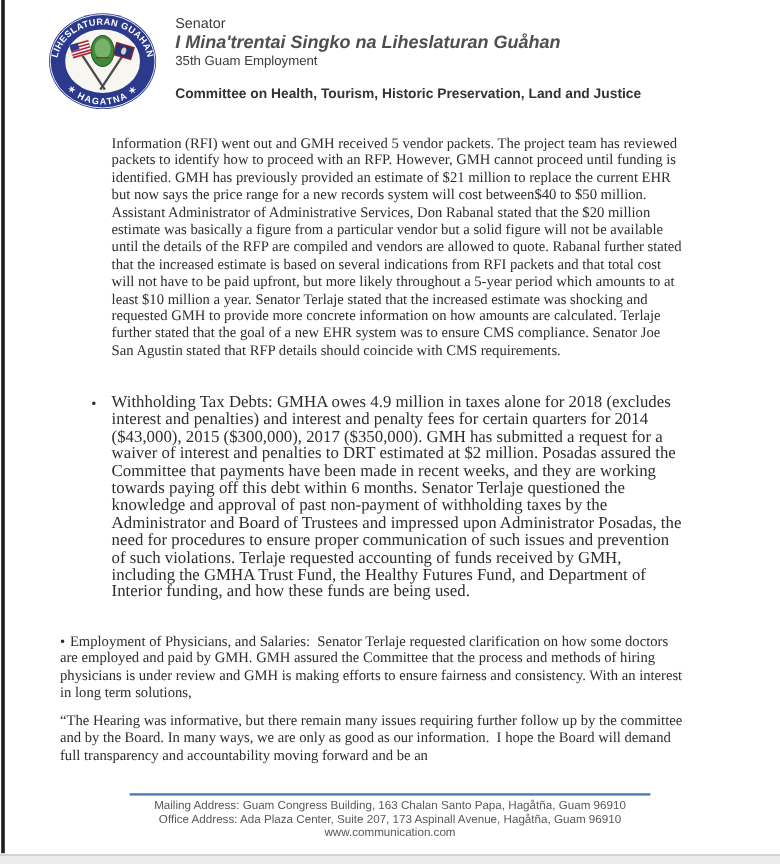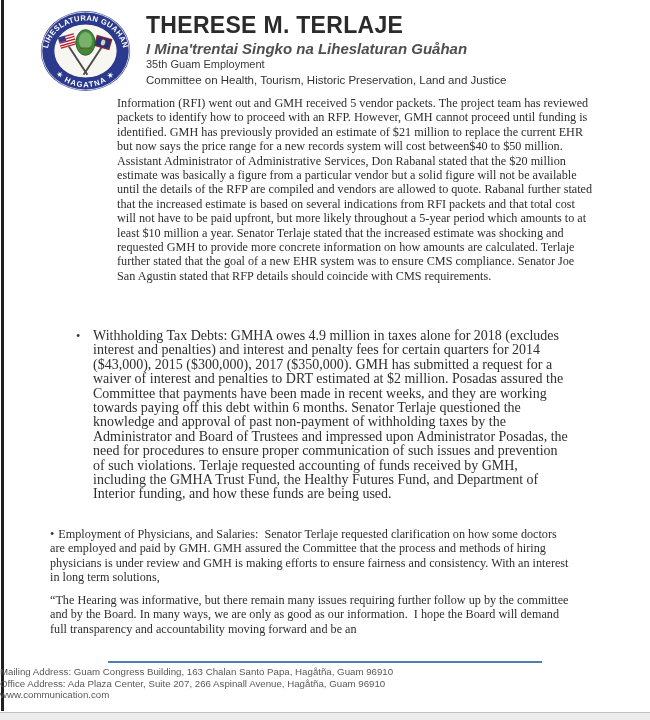--- a/index.html
+++ b/index.html
@@ -9,35 +9,35 @@
   .bottom-strip{position:absolute;left:0;top:712px;width:650px;height:8px;background:#ececec;
                 border-top:1px solid #c2c2c2;}
 
   
   .seal{position:absolute;left:38px;top:9px;width:95px;height:84px;}
   .header-text{position:absolute;left:146px;top:13px;font-family:"Liberation Sans", sans-serif;}
   .senator-label{font-size:12px;line-height:12px;color:#3c3c3c;}
   .senator-name{font-size:23px;line-height:25px;font-weight:700;letter-spacing:.3px;color:#2b2b2b;}
   .line-cham{font-size:15px;line-height:11px;font-style:italic;font-weight:700;color:#4f4f4f;margin-top:5px;}
   .line-leg{font-size:11px;line-height:12px;color:#3a3a3a;margin-top:4px;}
-  .line-comm{font-size:11.5px;line-height:12px;font-weight:400;color:#333;margin-top:4px;}
+  .line-comm{font-size:11.5px;line-height:12px;font-weight:700;color:#333;margin-top:16px;}
 
   
   .para{position:absolute;margin:0;font-size:12.2px;line-height:14.4px;color:#2e2e2e;text-align:left;}
-  .p1{left:93px;top:96px;width:476px;margin-left:24px;}
+  .p1{left:93px;top:112px;width:476px;}
   .bullet-item{position:absolute;left:76px;top:329px;width:493px;display:flex;}
   .bullet-item .marker{width:17px;flex:0 0 17px;font-size:12.2px;line-height:14.4px;color:#2e2e2e;}
   .bullet-item .txt{flex:1;font-size:14px;line-height:14.4px;color:#2e2e2e;}
   .p2{left:50px;top:527px;width:522px;}
   .inline-marker{margin-right:4px;}
   .closing{left:50px;top:593px;width:524px;}
 
   
   .footer-rule{position:absolute;left:108px;top:661px;width:434px;height:2px;background:#4e7cb4;}
-  .footer{position:absolute;left:0;top:666px;width:650px;
+  .footer{position:absolute;left:0;top:666px;width:650px;text-align:center;
           font-family:"Liberation Sans", sans-serif;font-size:9.7px;line-height:11.6px;color:#595959;}
   .footer div{white-space:nowrap;}
 </style>
 </head>
 <body>
 
 <div class="stage">
 
   <div class="edge-line"></div>
 
@@ -76,38 +76,38 @@
     </g>
 
     <g>
       <ellipse cx="50" cy="35" rx="10" ry="13.5" fill="#3f8a3a" stroke="#2a5d26" stroke-width="1"></ellipse>
       <ellipse cx="50" cy="33" rx="7" ry="9" fill="#bfe0a8" opacity="0.45"></ellipse>
       <line x1="44" y1="41" x2="56" y2="41" stroke="#6b4a21" stroke-width="1.2"></line>
     </g>
   </svg>
 
   <div class="header-text">
-    <div class="senator-name">THERESE M. TERLAJE</div>
+    <div class="senator-label">Senator</div>
     <div class="line-cham">I Mina'trentai Singko na Liheslaturan Guåhan</div>
     <div class="line-leg">35th Guam Employment</div>
     <div class="line-comm">Committee on Health, Tourism, Historic Preservation, Land and Justice</div>
   </div>
 
   <p class="para p1">Information (RFI) went out and GMH received 5 vendor packets. The project team has reviewed packets to identify how to proceed with an RFP. However, GMH cannot proceed until funding is identified. GMH has previously provided an estimate of $21 million to replace the current EHR but now says the price range for a new records system will cost between$40 to $50 million. Assistant Administrator of Administrative Services, Don Rabanal stated that the $20 million estimate was basically a figure from a particular vendor but a solid figure will not be available until the details of the RFP are compiled and vendors are allowed to quote. Rabanal further stated that the increased estimate is based on several indications from RFI packets and that total cost will not have to be paid upfront, but more likely throughout a 5-year period which amounts to at least $10 million a year. Senator Terlaje stated that the increased estimate was shocking and requested GMH to provide more concrete information on how amounts are calculated. Terlaje further stated that the goal of a new EHR system was to ensure CMS compliance. Senator Joe San Agustin stated that RFP details should coincide with CMS requirements.</p>
 
   <div class="bullet-item">
     <span class="marker">•</span>
     <span class="txt">Withholding Tax Debts: GMHA owes 4.9 million in taxes alone for 2018 (excludes interest and penalties) and interest and penalty fees for certain quarters for 2014 ($43,000), 2015 ($300,000), 2017 ($350,000). GMH has submitted a request for a waiver of interest and penalties to DRT estimated at $2 million. Posadas assured the Committee that payments have been made in recent weeks, and they are working towards paying off this debt within 6 months. Senator Terlaje questioned the knowledge and approval of past non-payment of withholding taxes by the Administrator and Board of Trustees and impressed upon Administrator Posadas, the need for procedures to ensure proper communication of such issues and prevention of such violations. Terlaje requested accounting of funds received by GMH, including the GMHA Trust Fund, the Healthy Futures Fund, and Department of Interior funding, and how these funds are being used.</span>
   </div>
 
   <p class="para p2"><span class="inline-marker">•</span><span>Employment of Physicians, and Salaries:&nbsp; Senator Terlaje requested clarification on how some doctors are employed and paid by GMH. GMH assured the Committee that the process and methods of hiring physicians is under review and GMH is making efforts to ensure fairness and consistency. With an interest in long term solutions,</span></p>
 
   <p class="para closing">“The Hearing was informative, but there remain many issues requiring further follow up by the committee and by the Board. In many ways, we are only as good as our information.&nbsp; I hope the Board will demand full transparency and accountability moving forward and be an</p>
 
   <div class="footer-rule"></div>
   <div class="footer">
     <div>Mailing Address: Guam Congress Building, 163 Chalan Santo Papa, Hagåtña, Guam 96910</div>
-    <div>Office Address: Ada Plaza Center, Suite 207, 266 Aspinall Avenue, Hagåtña, Guam 96910</div>
+    <div>Office Address: Ada Plaza Center, Suite 207, 173 Aspinall Avenue, Hagåtña, Guam 96910</div>
     <div>www.communication.com</div>
   </div>
 
   <div class="bottom-strip"></div>
 </div>
 
 </body></html>

